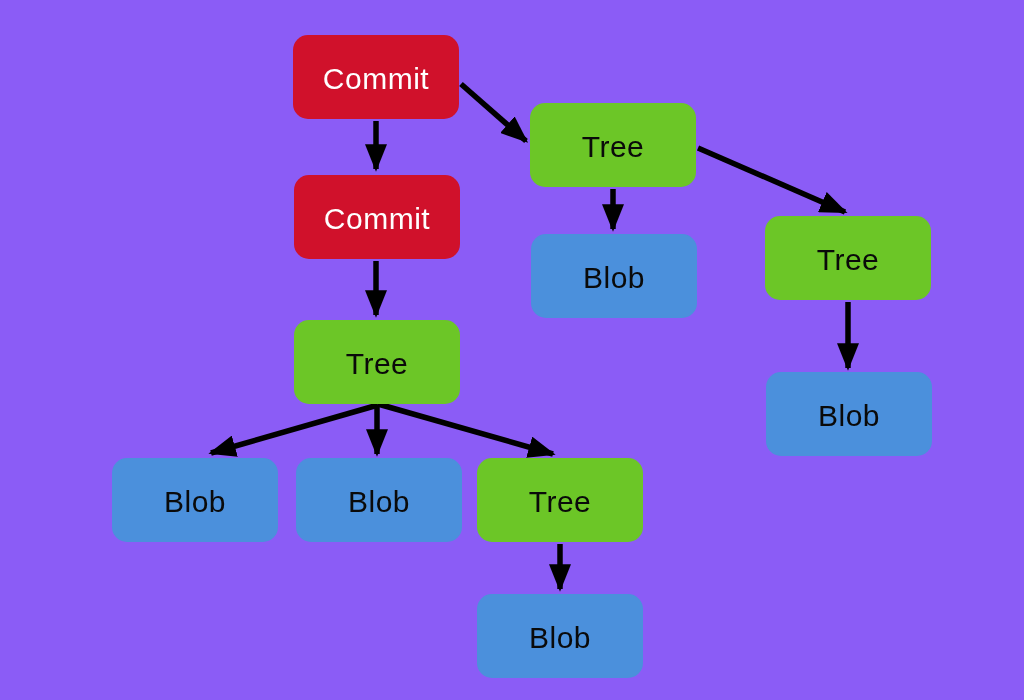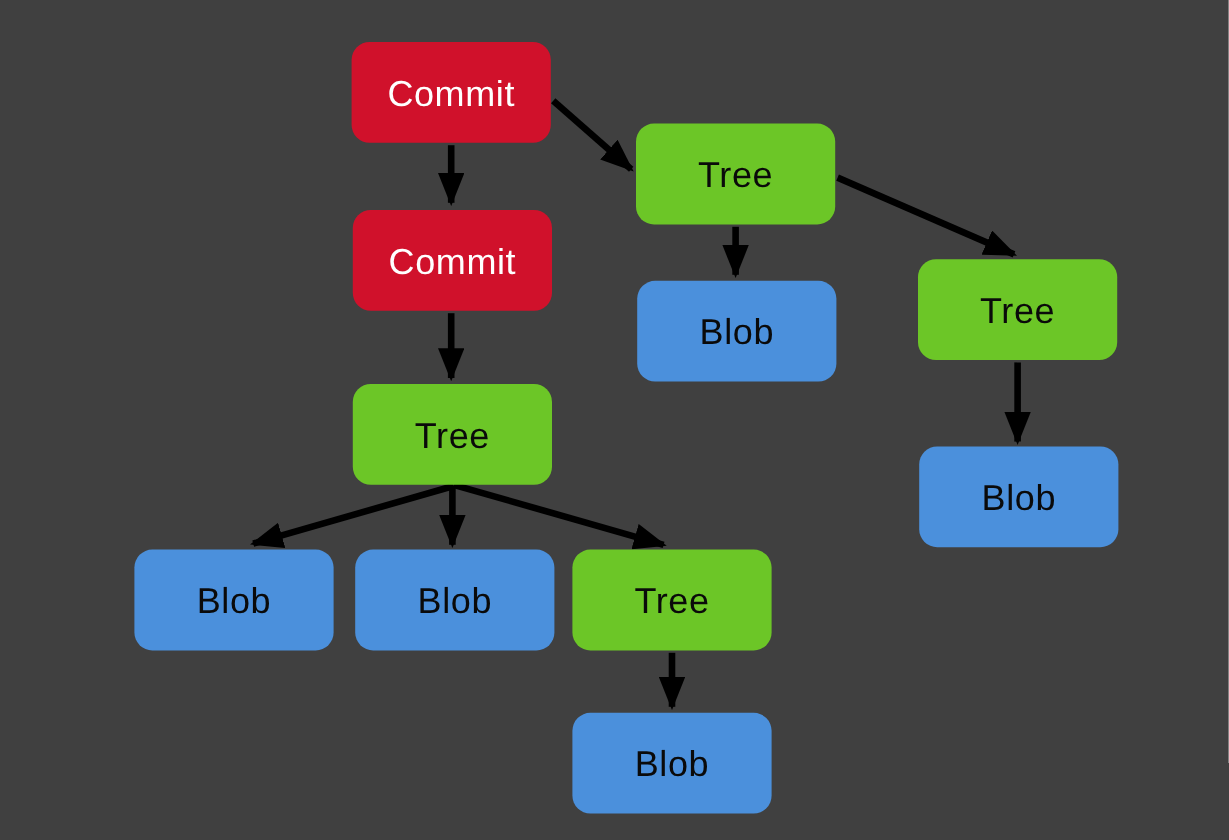--- a/index.html
+++ b/index.html
@@ -37,21 +37,21 @@
     box-sizing: border-box;
     user-select: none;
   }
   .node span {
     transform: translateY(2px);
   }
 </style>
 </head>
 <body>
 
-<div class="canvas" style="background: #404040;">
+<div class="canvas" style="background: #8b5cf6;">
   <svg id="edges-svg">
     <defs>
       <marker id="arrowhead" markerWidth="5" markerHeight="4" refX="4.5" refY="2" orient="auto">
         <path id="arrowhead-path" d="M0,0 L5,2 L0,4 Z" fill="#000000"></path>
       </marker>
     </defs>
   <line x1="376" y1="121" x2="376" y2="169" stroke="#000000" marker-end="url(#arrowhead)"></line>
       <line x1="461" y1="84" x2="526" y2="141" stroke="#000000" marker-end="url(#arrowhead)"></line>
       <line x1="613" y1="189" x2="613" y2="229" stroke="#000000" marker-end="url(#arrowhead)"></line>
       <line x1="698" y1="148" x2="845" y2="212" stroke="#000000" marker-end="url(#arrowhead)"></line>

